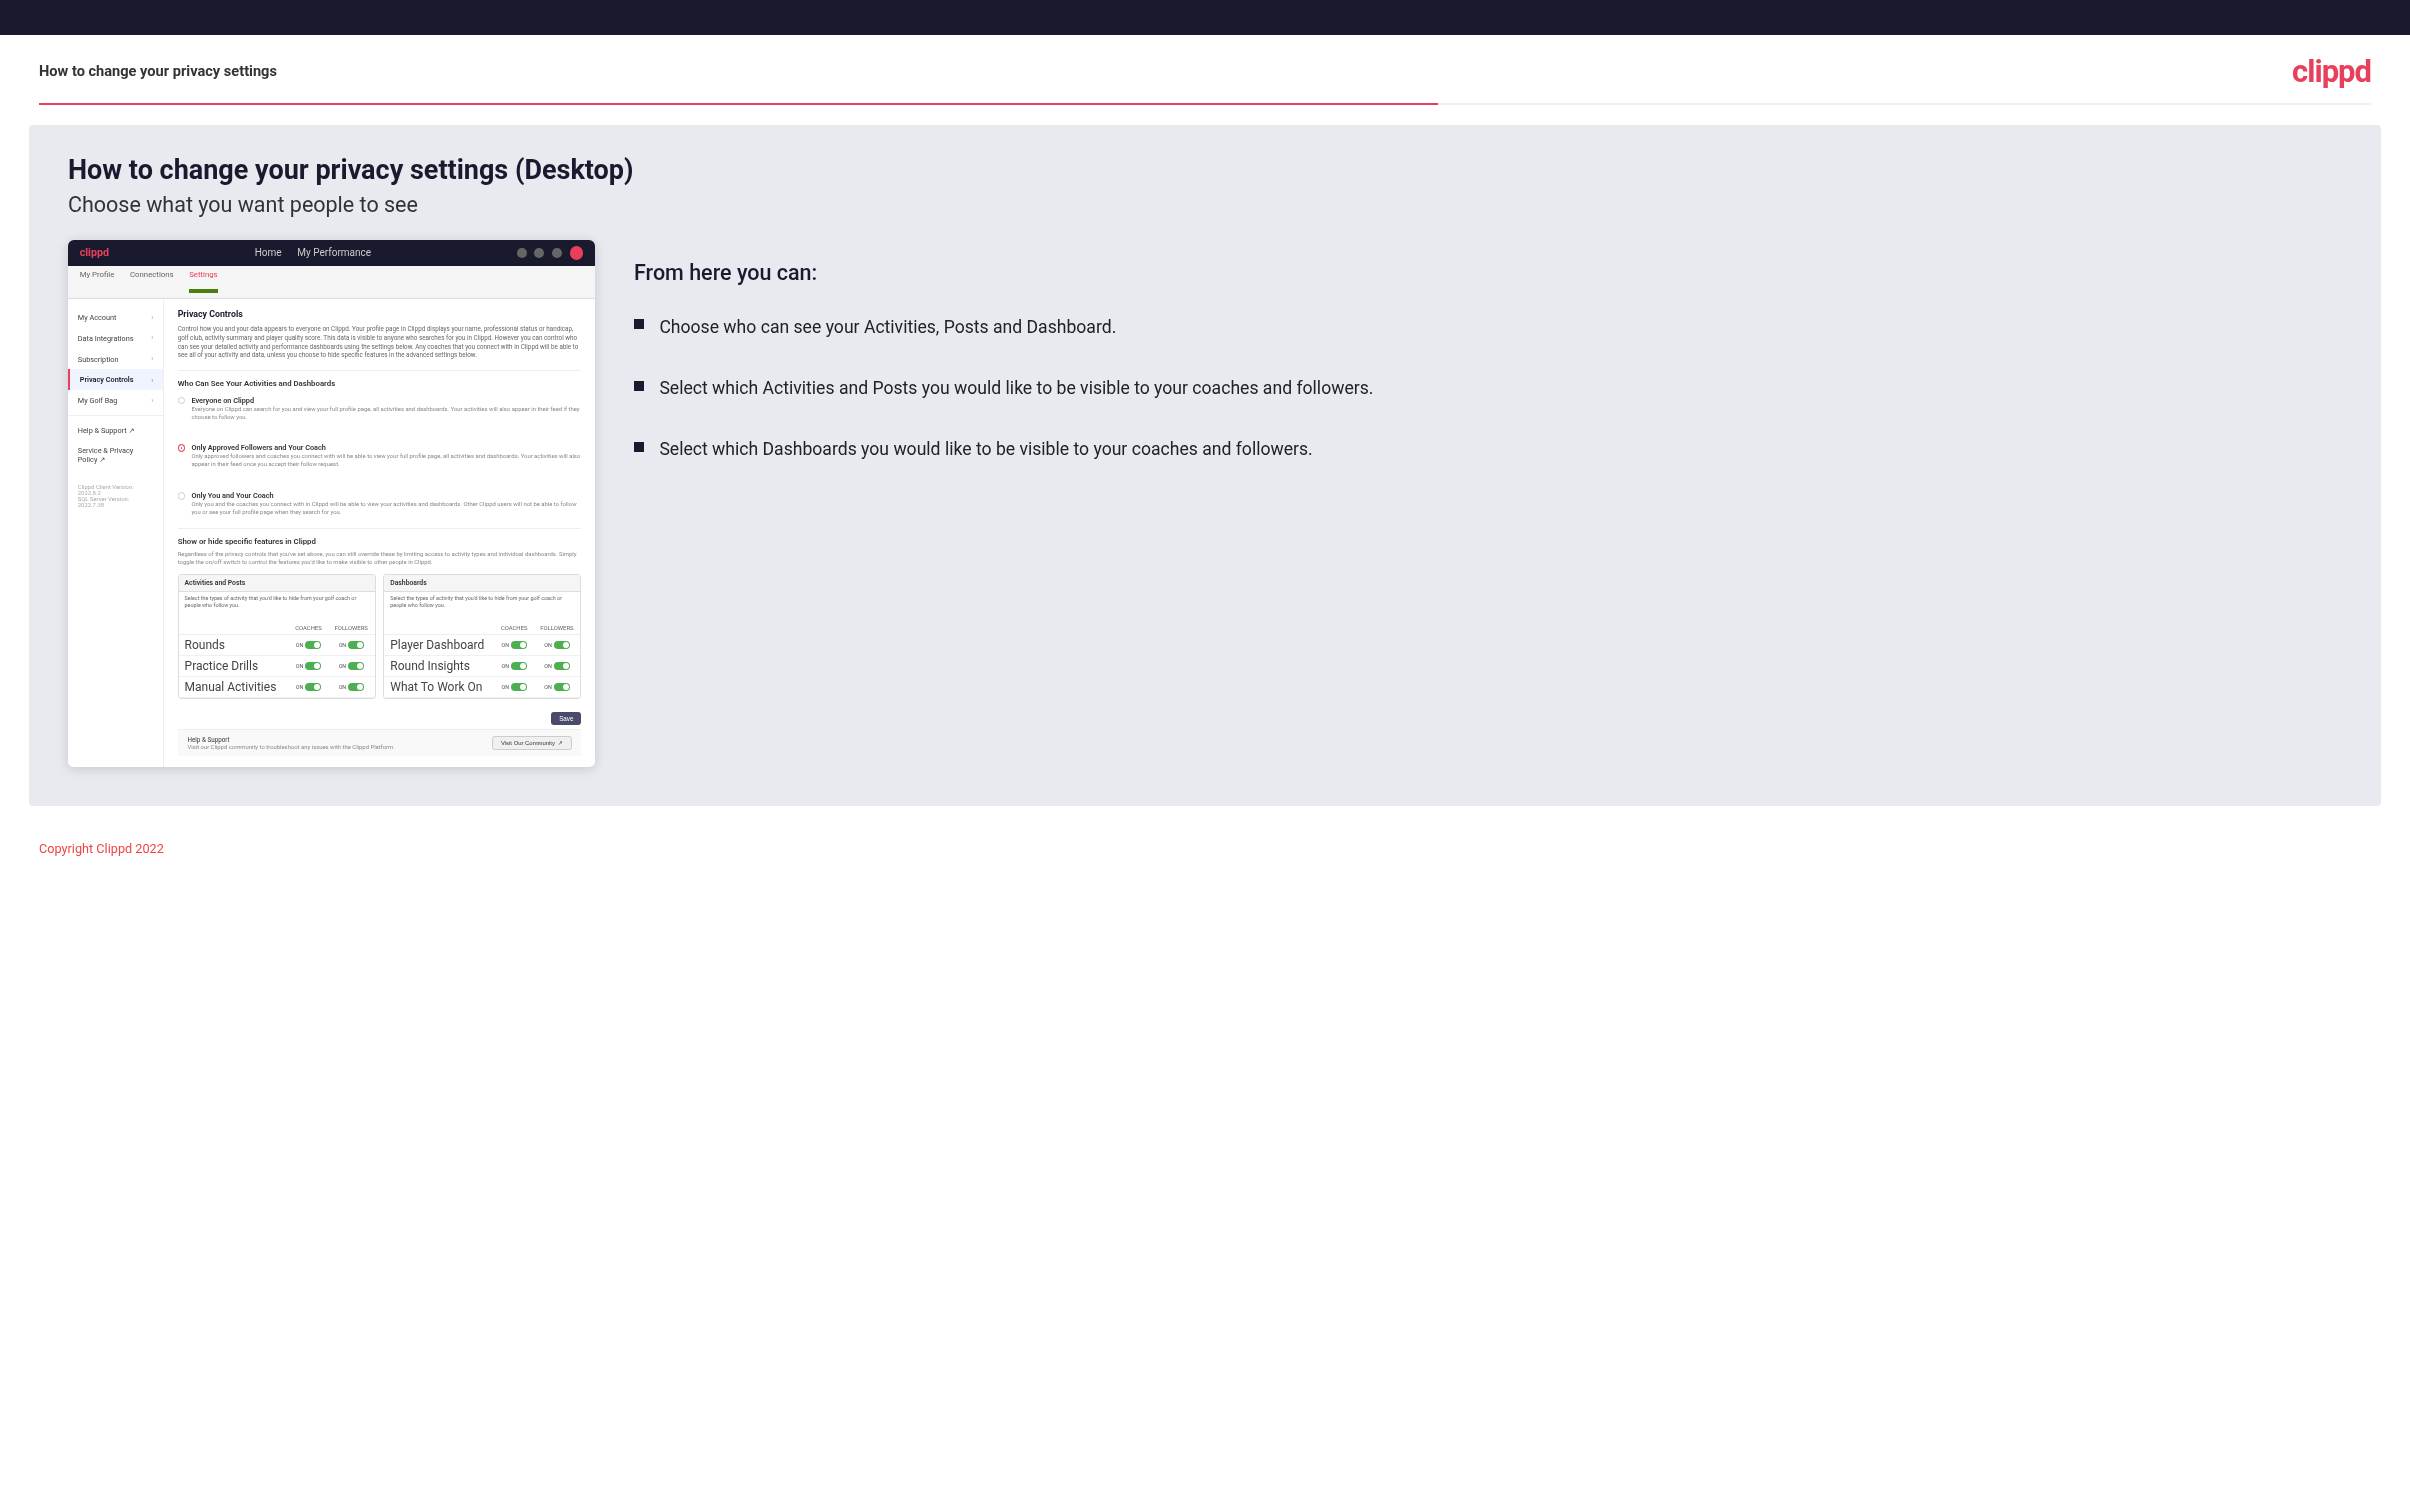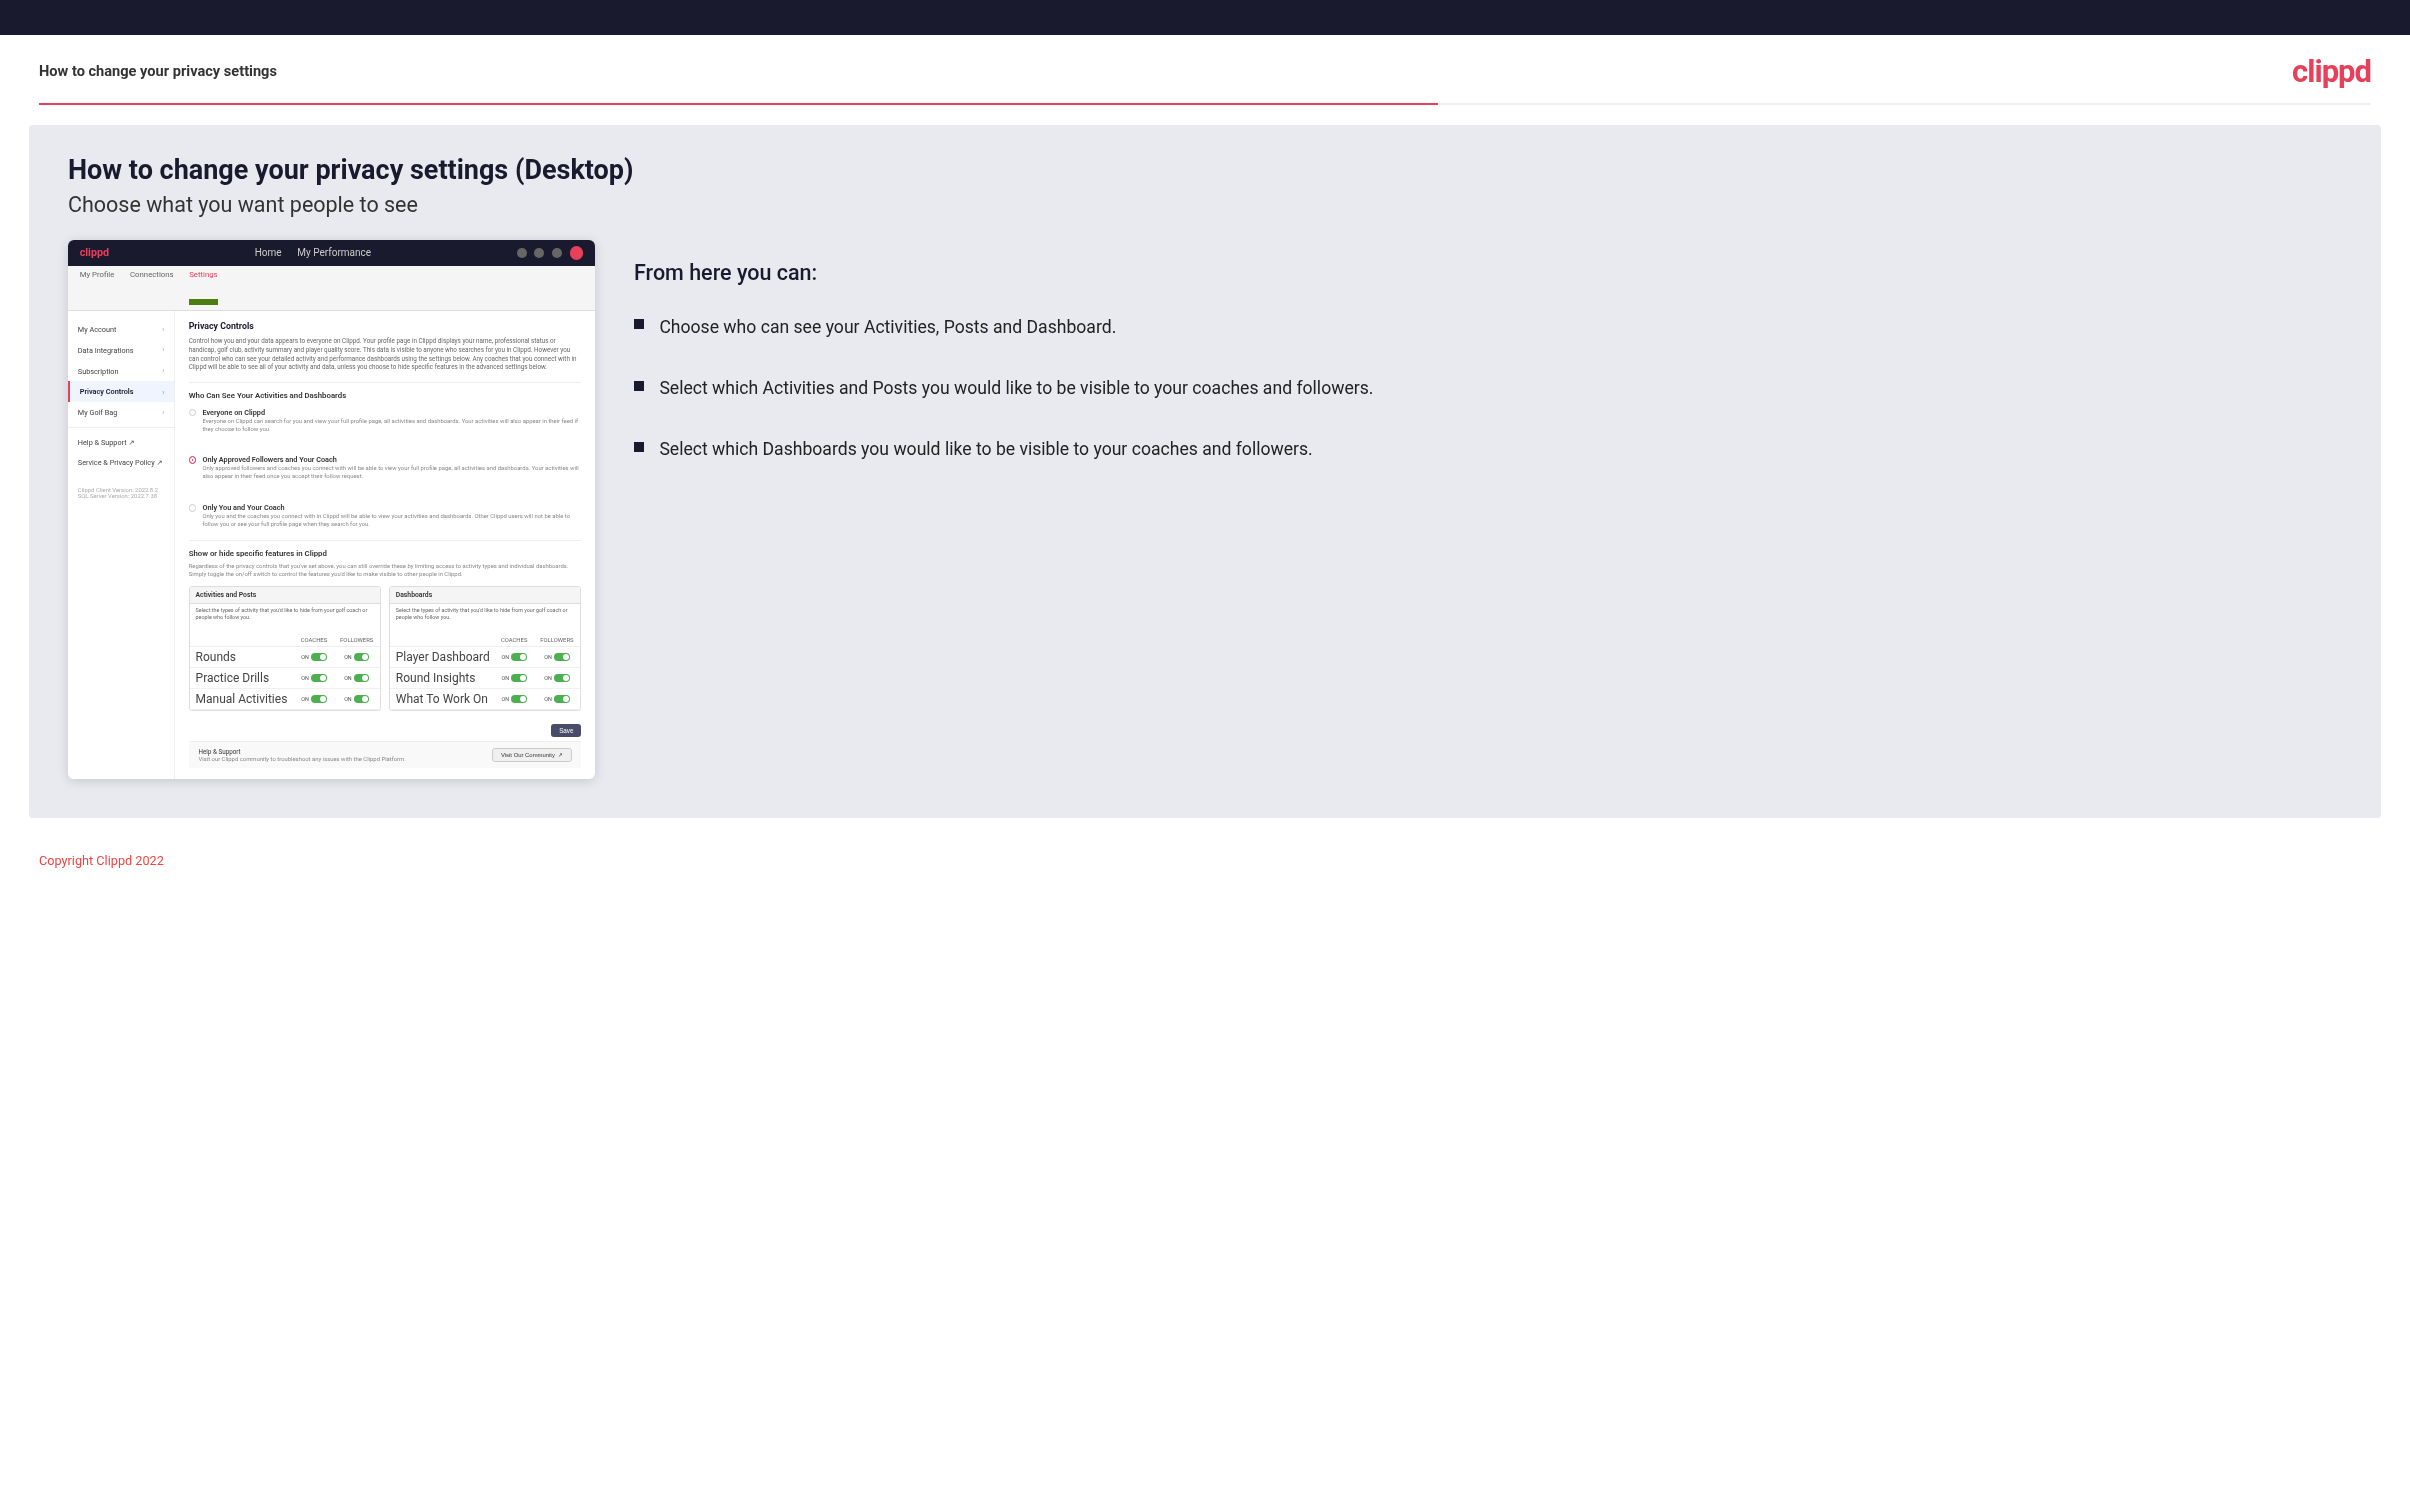--- a/index.html
+++ b/index.html
@@ -126,31 +126,31 @@
       padding: 4.9px 11.7px;
       gap: 15.6px;
       border-bottom: 1px solid #ddd;
     }
     .mini-sub-nav-item {
       font-size: 7.8px;
       color: #666;
     }
     .mini-sub-nav-item.active {
       color: #e8405a;
-      border-bottom: 6px solid #4d7c0f;
-      padding-bottom: 20px;
+      border-bottom: 4px solid #4d7c0f;
+      padding-bottom: 10px;
     }
 
     .mini-body {
       display: flex;
       min-height: 468px;
     }
 
     .mini-sidebar {
-      width: 107px;
+      width: 96px;
       background: #fff;
       border-right: 1px solid #eee;
       padding: 7.8px 0;
     }
     .mini-sidebar-item {
       display: flex;
       align-items: center;
       justify-content: space-between;
       padding: 5.9px 9.8px;
       font-size: 7.3px;

